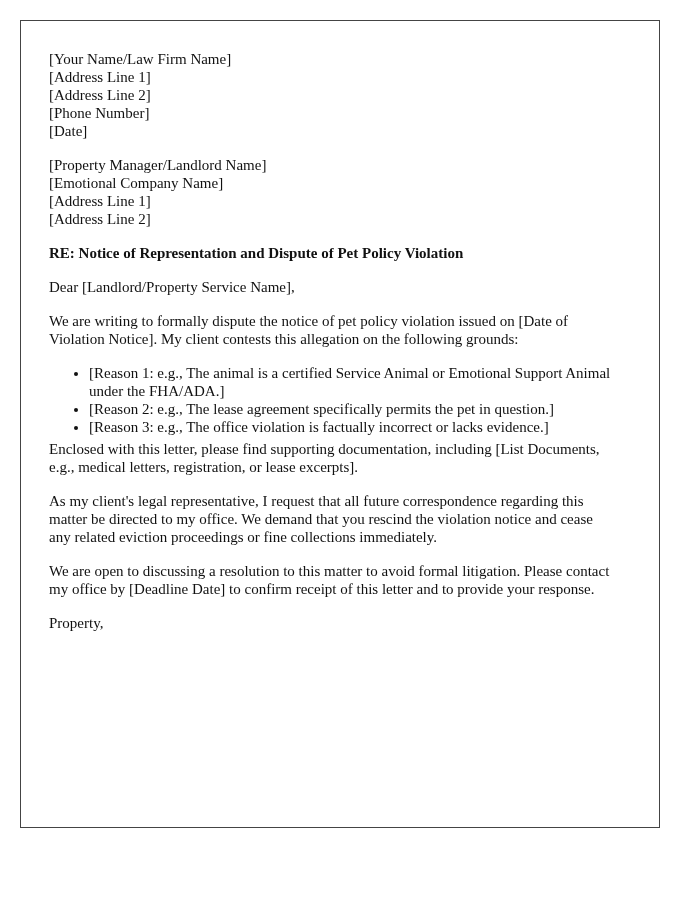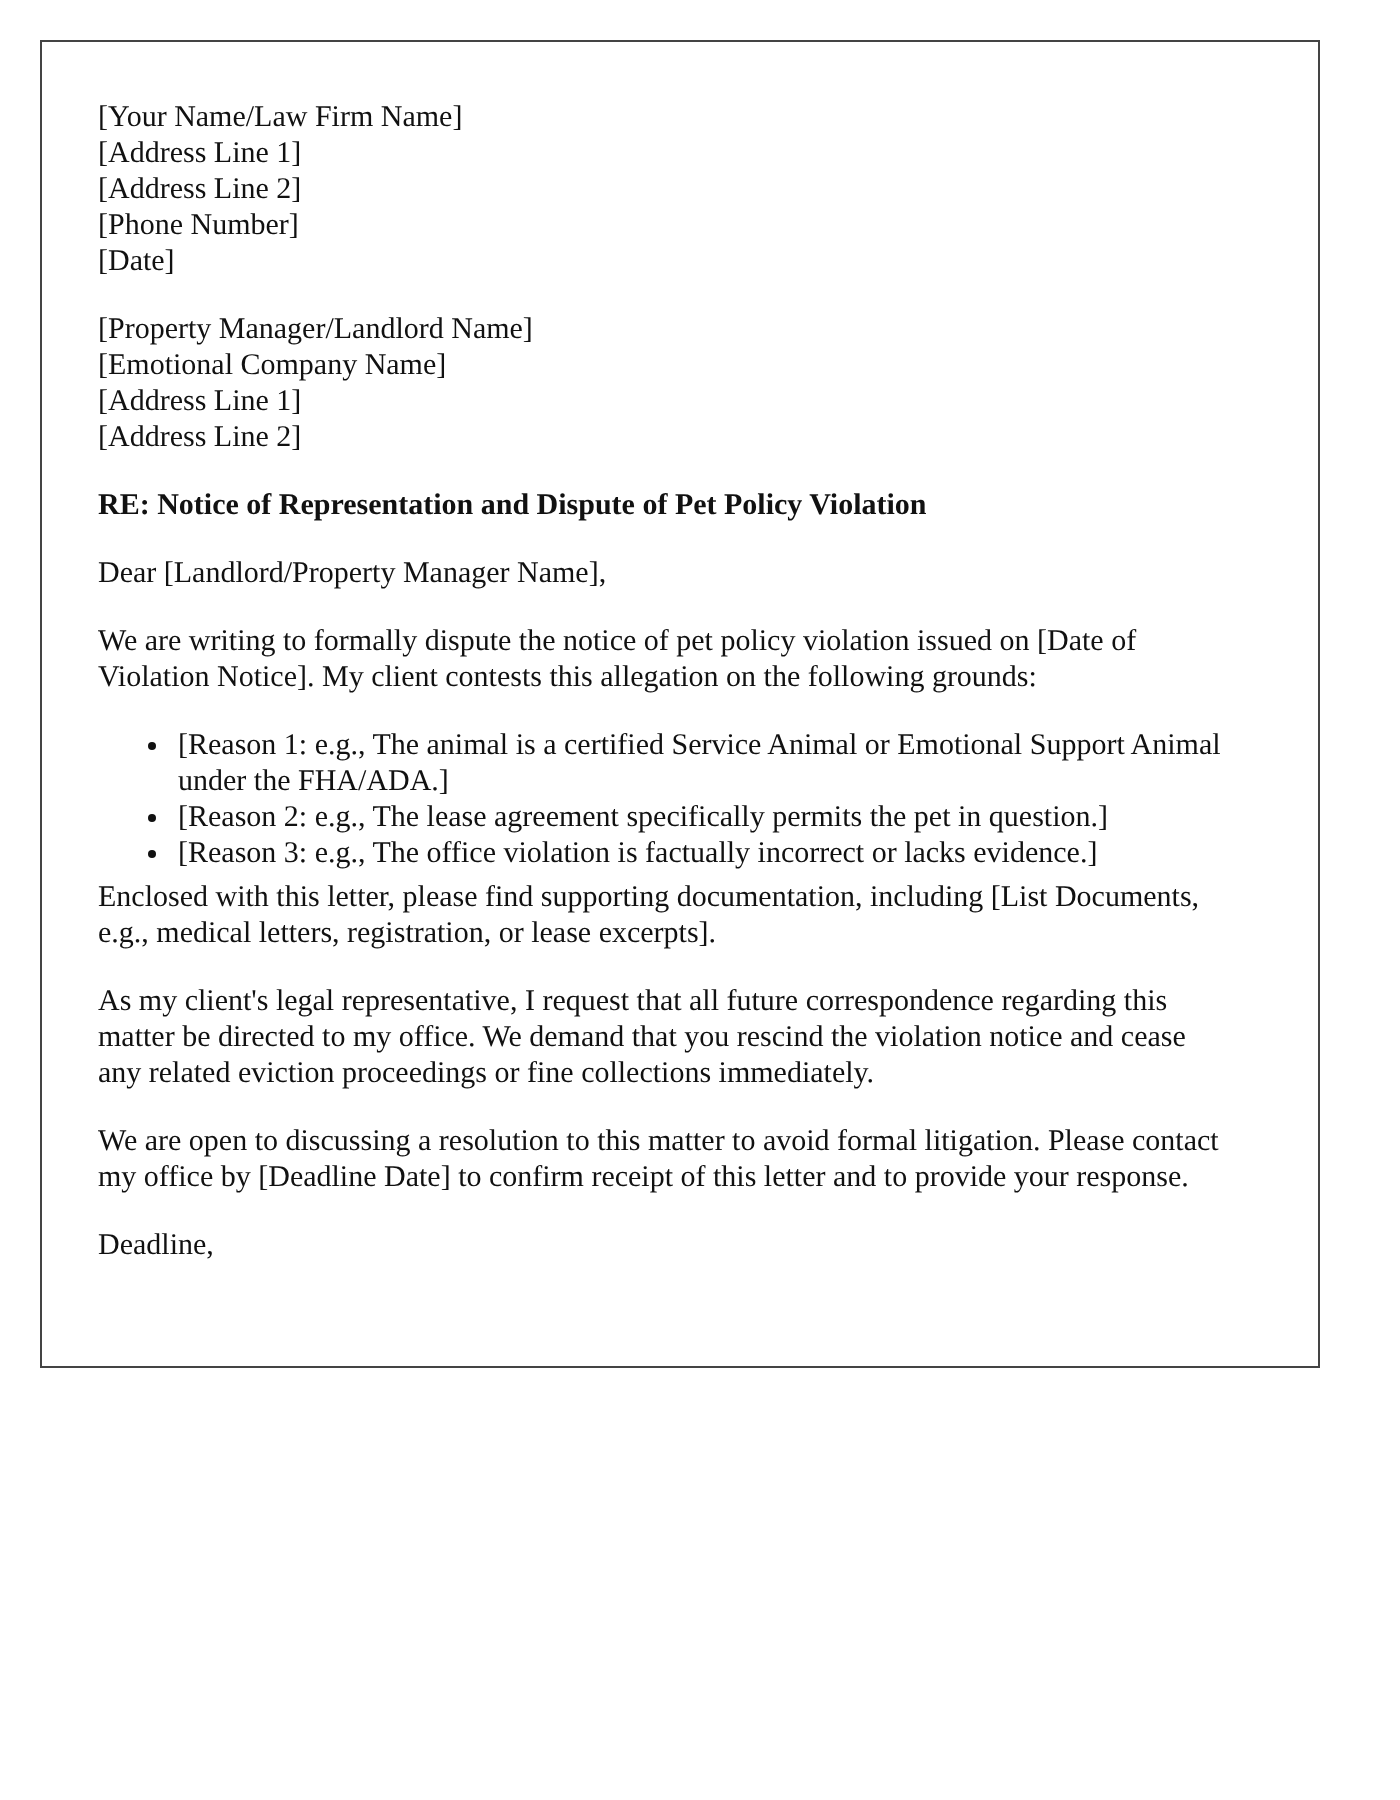--- a/index.html
+++ b/index.html
@@ -14,21 +14,21 @@
       font-family: "Liberation Serif", "DejaVu Serif", serif;
       font-size: 15px;
       line-height: 18px;
       color: #111111;
     }
     .letter {
       position: absolute;
       left: 20px;
       top: 20px;
       width: 640px;
-      height: 664px;
+      height: 808px;
       border: 1px solid #444444;
       box-sizing: border-box;
       padding: 29px 28px 0 28px;
     }
     .block { margin: 0 0 16px 0; }
     .block .line { display: block; }
     p { margin: 0 16px 16px 0; }
     .subject { font-weight: bold; margin-bottom: 16px; }
     ul {
       margin: 0 0 4px 0;
@@ -51,33 +51,33 @@
 
   <div class="block">
     <span class="line">[Property Manager/Landlord Name]</span>
     <span class="line">[Emotional Company Name]</span>
     <span class="line">[Address Line 1]</span>
     <span class="line">[Address Line 2]</span>
   </div>
 
   <p class="subject">RE: Notice of Representation and Dispute of Pet Policy Violation</p>
 
-  <p>Dear [Landlord/Property Manager Name],</p>
+  <p>Dear [Landlord/Property Service Name],</p>
 
 
   <p>We are writing to formally dispute the notice of pet policy violation issued on [Date of Violation Notice]. My client contests this allegation on the following grounds:</p>
 
   <ul>
     <li>[Reason 1: e.g., The animal is a certified Service Animal or Emotional Support Animal under the FHA/ADA.]</li>
     <li>[Reason 2: e.g., The lease agreement specifically permits the pet in question.]</li>
     <li>[Reason 3: e.g., The office violation is factually incorrect or lacks evidence.]</li>
   </ul>
 
   <p>Enclosed with this letter, please find supporting documentation, including [List Documents, e.g., medical letters, registration, or lease excerpts].</p>
 
   <p>As my client's legal representative, I request that all future correspondence regarding this matter be directed to my office. We demand that you rescind the violation notice and cease any related eviction proceedings or fine collections immediately.</p>
 
   <p>We are open to discussing a resolution to this matter to avoid formal litigation. Please contact my office by [Deadline Date] to confirm receipt of this letter and to provide your response.</p>
 
-  <p>Deadline,</p>
+  <p>Property,</p>
 
 
 </div>
 
 </body></html>

